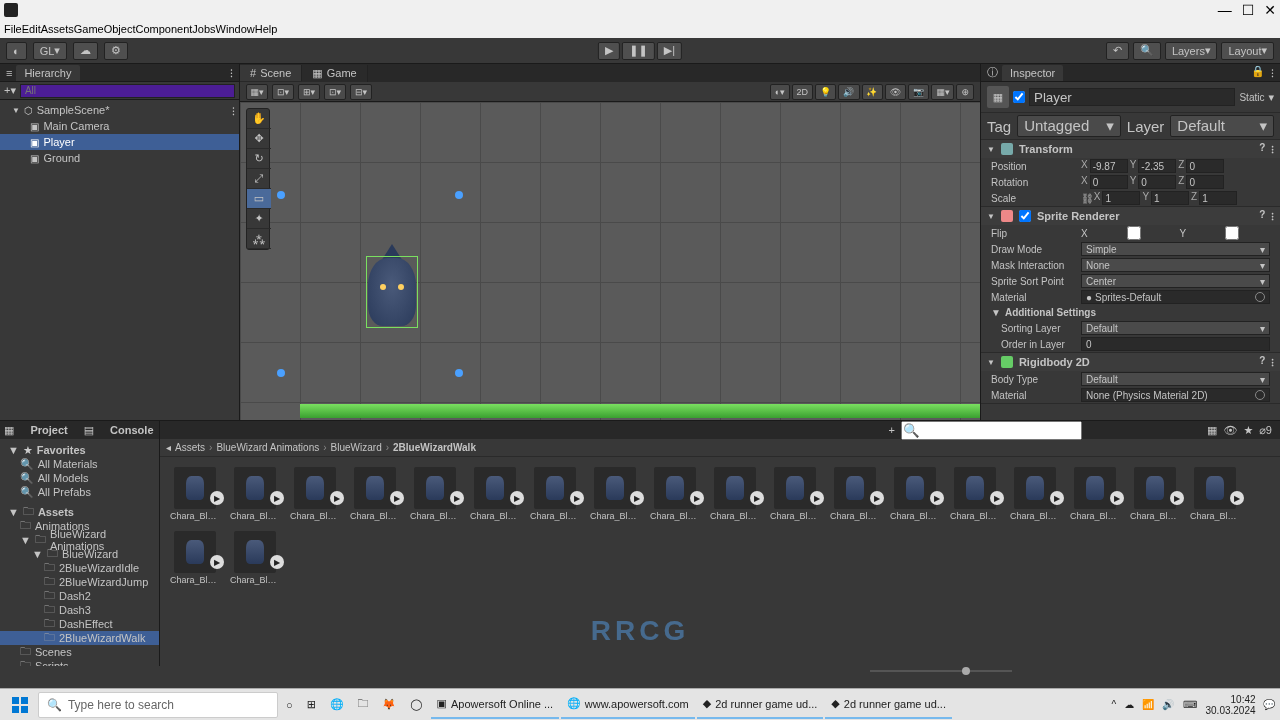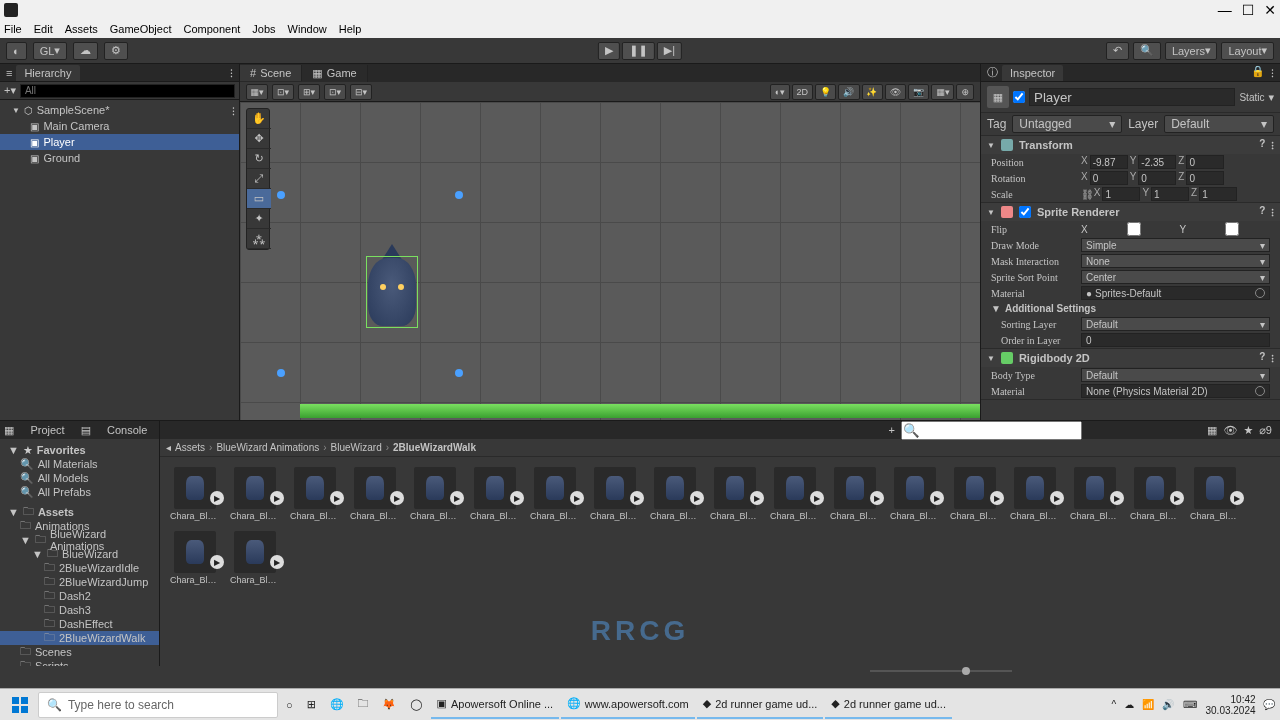--- a/index.html
+++ b/index.html
@@ -1,31 +1,31 @@
 <!DOCTYPE html>
 <html><head>
 <meta charset="utf-8">
 <style>
 * { margin: 0; padding: 0; box-sizing: border-box; font-family: "Segoe UI", Arial, sans-serif; }
 body { width: 1280px; height: 720px; background: #383838; color: #c4c4c4; font-size: 11px; overflow: hidden; position: relative; }
 .title-bar { height: 20px; background: #f0f0f0; color: #000; display: flex; align-items: center; padding: 0 4px; font-size: 11px; }
 .title-bar .unity-logo { width: 14px; height: 14px; background: #222; border-radius: 2px; margin-right: 4px; }
 .title-bar .win-controls { margin-left: auto; display: flex; gap: 10px; font-size: 14px; }
-.menu-bar { height: 18px; background: #f0f0f0; color: #000; display: flex; align-items: center; padding: 0 4px; gap: 12px; font-size: 11px; }
+.menu-bar { height: 18px; background: #f0f0f0; color: #000; display: flex; align-items: center; padding: 0 4px; font-size: 11px; }
 .toolbar { height: 26px; background: #383838; display: flex; align-items: center; padding: 0 6px; gap: 6px; border-bottom: 1px solid #1a1a1a; }
 .toolbar .btn { height: 18px; padding: 0 6px; background: #4f4f4f; border: 1px solid #222; border-radius: 2px; display: flex; align-items: center; color: #c4c4c4; font-size: 11px; }
 .toolbar .play-controls { position: absolute; left: 50%; transform: translateX(-50%); display: flex; gap: 2px; }
 .toolbar .right { margin-left: auto; display: flex; gap: 4px; align-items: center; }
 .main-area { display: flex; height: 356px; }
 .hierarchy { width: 240px; background: #383838; border-right: 1px solid #1a1a1a; display: flex; flex-direction: column; }
 .panel-tab { height: 18px; background: #282828; display: flex; align-items: center; padding: 0 6px; gap: 4px; border-bottom: 1px solid #1a1a1a; font-size: 11px; }
 .panel-tab .tab { background: #383838; padding: 2px 8px; border-radius: 2px 2px 0 0; }
 .panel-tab .right-icons { margin-left: auto; display: flex; gap: 6px; }
 .search-row { height: 18px; display: flex; align-items: center; padding: 0 4px; gap: 4px; border-bottom: 1px solid #1a1a1a; }
-.search-row input { flex: 1; background: #000000; border: 1px solid #222; color: #888; height: 14px; padding: 0 4px; font-size: 10px; }
+.search-row input { flex: 1; background: #4c1d95; border: 1px solid #222; color: #888; height: 14px; padding: 0 4px; font-size: 10px; }
 .tree { flex: 1; padding: 2px 0; }
 .tree-item { height: 16px; display: flex; align-items: center; padding-left: 12px; gap: 4px; }
 .tree-item.indent1 { padding-left: 30px; }
 .tree-item.selected { background: #3e5f96; color: #fff; }
 .tree-item .arrow { font-size: 8px; }
 .tree-item .cube { font-size: 10px; }
 .scene-view { flex: 1; background: #383838; display: flex; flex-direction: column; }
 .scene-tabs { height: 18px; background: #282828; display: flex; align-items: center; gap: 0; }
 .scene-tabs .tab { padding: 2px 10px; background: #383838; border-right: 1px solid #222; display: flex; align-items: center; gap: 4px; }
 .scene-tabs .tab.inactive { background: #2a2a2a; }
@@ -44,44 +44,44 @@
 .player-eyes span { width: 6px; height: 6px; background: #ffd060; border-radius: 50%; }
 .player-hat { position: absolute; top: -14px; left: 10px; width: 0; height: 0; border-left: 14px solid transparent; border-right: 14px solid transparent; border-bottom: 22px solid #2a3a5a; }
 .sel-rect { position: absolute; left: 40px; top: 92px; width: 180px; height: 180px; border: 1px dashed transparent; }
 .sel-handle { position: absolute; width: 8px; height: 8px; background: #4aa0ff; border-radius: 50%; }
 .ground { position: absolute; left: 60px; right: 0; top: 302px; height: 14px; background: linear-gradient(#7ae060, #3aa030); }
 .inspector { width: 300px; background: #383838; border-left: 1px solid #1a1a1a; display: flex; flex-direction: column; overflow-y: auto; }
 .insp-header { padding: 4px 6px; display: flex; align-items: center; gap: 4px; border-bottom: 1px solid #2a2a2a; }
 .insp-header .cube-icon { width: 22px; height: 22px; background: #555; border-radius: 2px; display: flex; align-items: center; justify-content: center; }
 .insp-header input[type=text] { flex: 1; background: #2a2a2a; border: 1px solid #222; color: #c4c4c4; height: 18px; padding: 0 4px; }
 .insp-header .static { font-size: 10px; }
-.tag-row { display: flex; padding: 2px 6px; gap: 6px; border-bottom: 1px solid #2a2a2a; font-size: 12px; align-items: center; }
+.tag-row { display: flex; padding: 2px 6px; gap: 6px; border-bottom: 1px solid #2a2a2a; font-size: 15px; align-items: center; }
 .tag-row .dd { background: #4a4a4a; border: 1px solid #222; padding: 1px 6px; border-radius: 2px; flex: 1; display: flex; justify-content: space-between; }
 .component { border-bottom: 1px solid #2a2a2a; }
 .comp-head { height: 18px; display: flex; align-items: center; padding: 0 6px; gap: 6px; background: #3c3c3c; font-size: 11px; font-weight: bold; }
 .comp-head .arrow { font-size: 8px; }
 .comp-head .icon { width: 12px; height: 12px; border-radius: 2px; }
 .comp-head .title { flex: 1; }
 .comp-head .dots { margin-left: auto; display: flex; gap: 6px; font-size: 10px; }
 .prop-row { display: flex; align-items: center; padding: 1px 10px; height: 16px; font-size: 10px; }
-.prop-row .label { width: 90px; color: #c4c4c4; font-family: Liberation Serif, serif; }
+.prop-row .label { width: 90px; color: #c4c4c4; }
 .prop-row .xyz { display: flex; gap: 2px; flex: 1; }
 .prop-row .xyz span { color: #aaa; }
 .prop-row .xyz input { width: 38px; background: #2a2a2a; border: 1px solid #222; color: #c4c4c4; height: 14px; padding: 0 2px; font-size: 10px; }
 .prop-row .val { flex: 1; }
 .prop-row .val input, .prop-row .val .dd { width: 100%; background: #2a2a2a; border: 1px solid #222; color: #c4c4c4; height: 14px; padding: 0 4px; font-size: 10px; }
 .prop-row .val .dd { display: flex; justify-content: space-between; align-items: center; background: #4a4a4a; }
 .prop-row .val .obj { background: #2a2a2a; border: 1px solid #222; height: 14px; padding: 0 4px; display: flex; align-items: center; gap: 3px; }
 .prop-row .val .obj .o { width: 10px; height: 10px; border: 1px solid #888; border-radius: 50%; margin-left: auto; }
 .color-swatch { width: 100%; height: 14px; background: #fff; border: 1px solid #222; }
 .sub-head { padding: 2px 10px; font-size: 10px; font-weight: bold; display: flex; gap: 4px; }
 .project-area { height: 246px; display: flex; background: #383838; border-top: 1px solid #1a1a1a; }
 .project-left { width: 160px; border-right: 1px solid #1a1a1a; display: flex; flex-direction: column; }
 .project-tabs { height: 18px; background: #282828; display: flex; align-items: center; padding: 0 4px; gap: 8px; }
-.project-tabs .tab { padding: 2px 8px; }
+.project-tabs .tab { padding: 2px 8px; font-weight: bold; }
 .proj-tree { flex: 1; padding: 4px 0; overflow: auto; font-size: 11px; }
 .proj-item { height: 14px; display: flex; align-items: center; padding-left: 8px; gap: 4px; }
 .proj-item.i1 { padding-left: 20px; }
 .proj-item.i2 { padding-left: 32px; }
 .proj-item.i3 { padding-left: 44px; }
 .proj-item.selected { background: #3e5f96; }
 .proj-item .star { color: #ccc; }
 .proj-item .folder { color: #aaa; }
 .project-main { flex: 1; display: flex; flex-direction: column; }
 .breadcrumb { height: 18px; display: flex; align-items: center; padding: 0 6px; gap: 4px; font-size: 10px; border-bottom: 1px solid #2a2a2a; }

